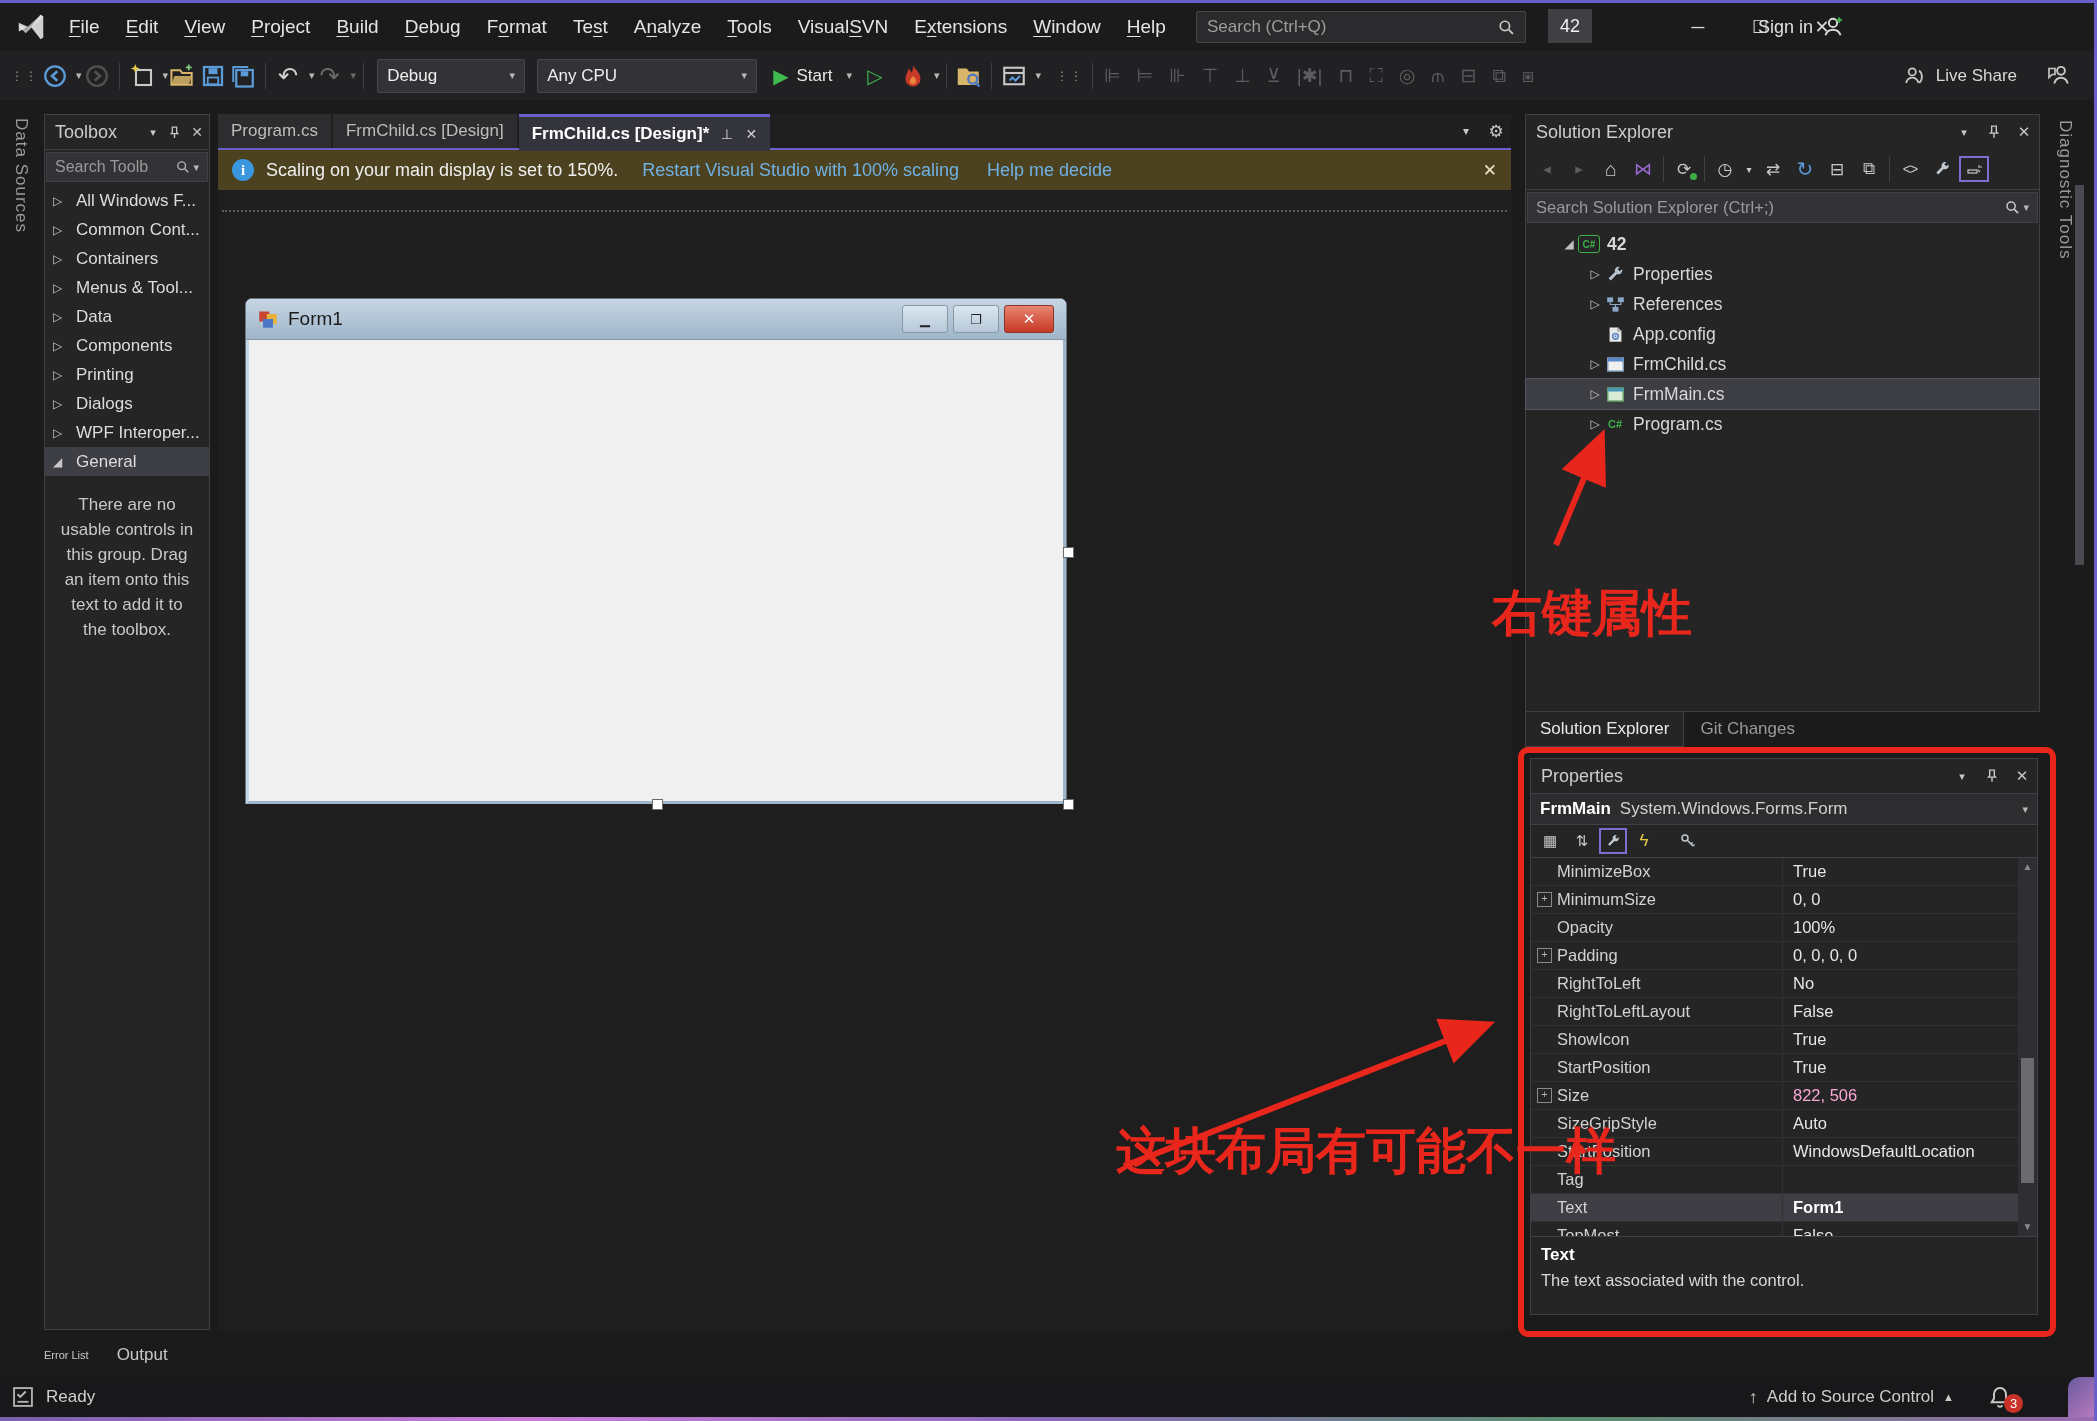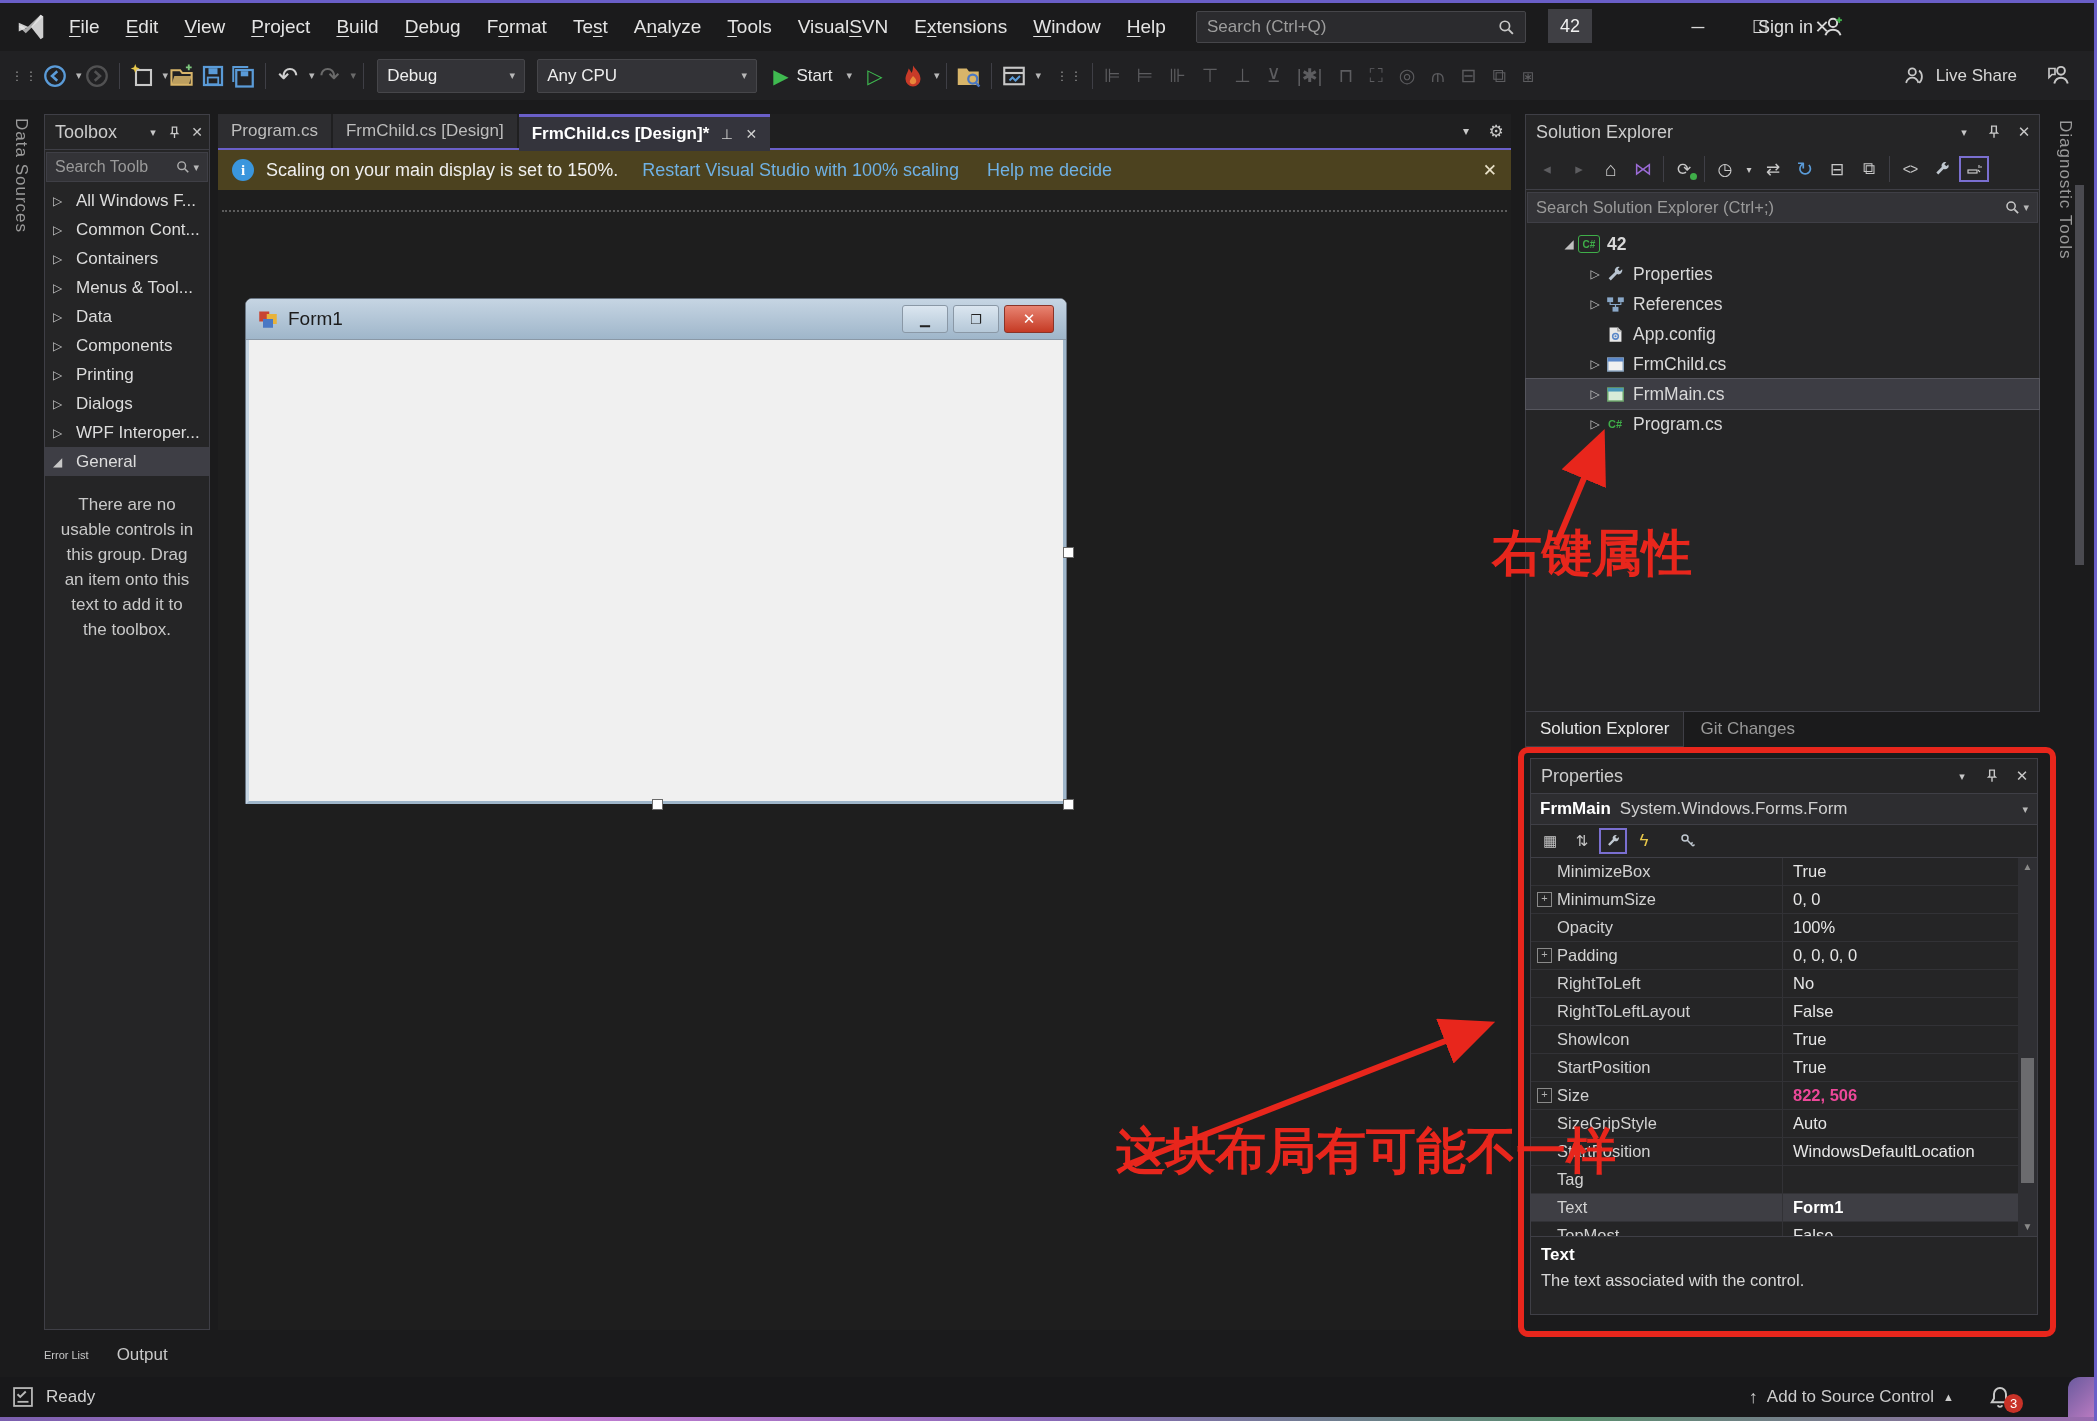--- a/index.html
+++ b/index.html
@@ -566,21 +566,21 @@
             <div class="pname">
               <span>StartPosition</span>
             </div>
             <div class="pval">True</div>
           </div>
           <div class="prow">
             <div class="pname">
               <span class="expbox">+</span>
               <span>Size</span>
             </div>
-            <div class="pval" style="font-weight: bold; color: #ec4899;">822, 506</div>
+            <div class="pval" style="font-weight: normal; color: #f9a8d4;">822, 506</div>
           </div>
           <div class="prow">
             <div class="pname">
               <span>SizeGripStyle</span>
             </div>
             <div class="pval">Auto</div>
           </div>
           <div class="prow">
             <div class="pname">
               <span>StartPosition</span>
@@ -657,16 +657,16 @@
 
   <svg class="abs" style="left:0;top:0;z-index:50;pointer-events:none;" width="2097" height="1421" viewBox="0 0 2097 1421">
     <defs>
       <marker id="arrowhead" markerWidth="9" markerHeight="8" refX="7" refY="4" orient="auto">
         <polygon points="0 0, 9 4, 0 8" fill="#e8261c"></polygon>
       </marker>
     </defs>
     <line x1="1556" y1="545" x2="1600" y2="440" stroke="#e8261c" stroke-width="6" marker-end="url(#arrowhead)"></line>
     <line x1="1124" y1="1166" x2="1484" y2="1026" stroke="#e8261c" stroke-width="6" marker-end="url(#arrowhead)"></line>
   </svg>
-  <div class="abs ann" style="left:1492px;top:520px;z-index:50;">右键属性</div>
+  <div class="abs ann" style="left:1492px;top:580px;z-index:50;">右键属性</div>
   <div class="abs ann" style="left:1116px;top:1118px;z-index:50;">这块布局有可能不一样</div>
 
 </div>
 
 </body></html>

